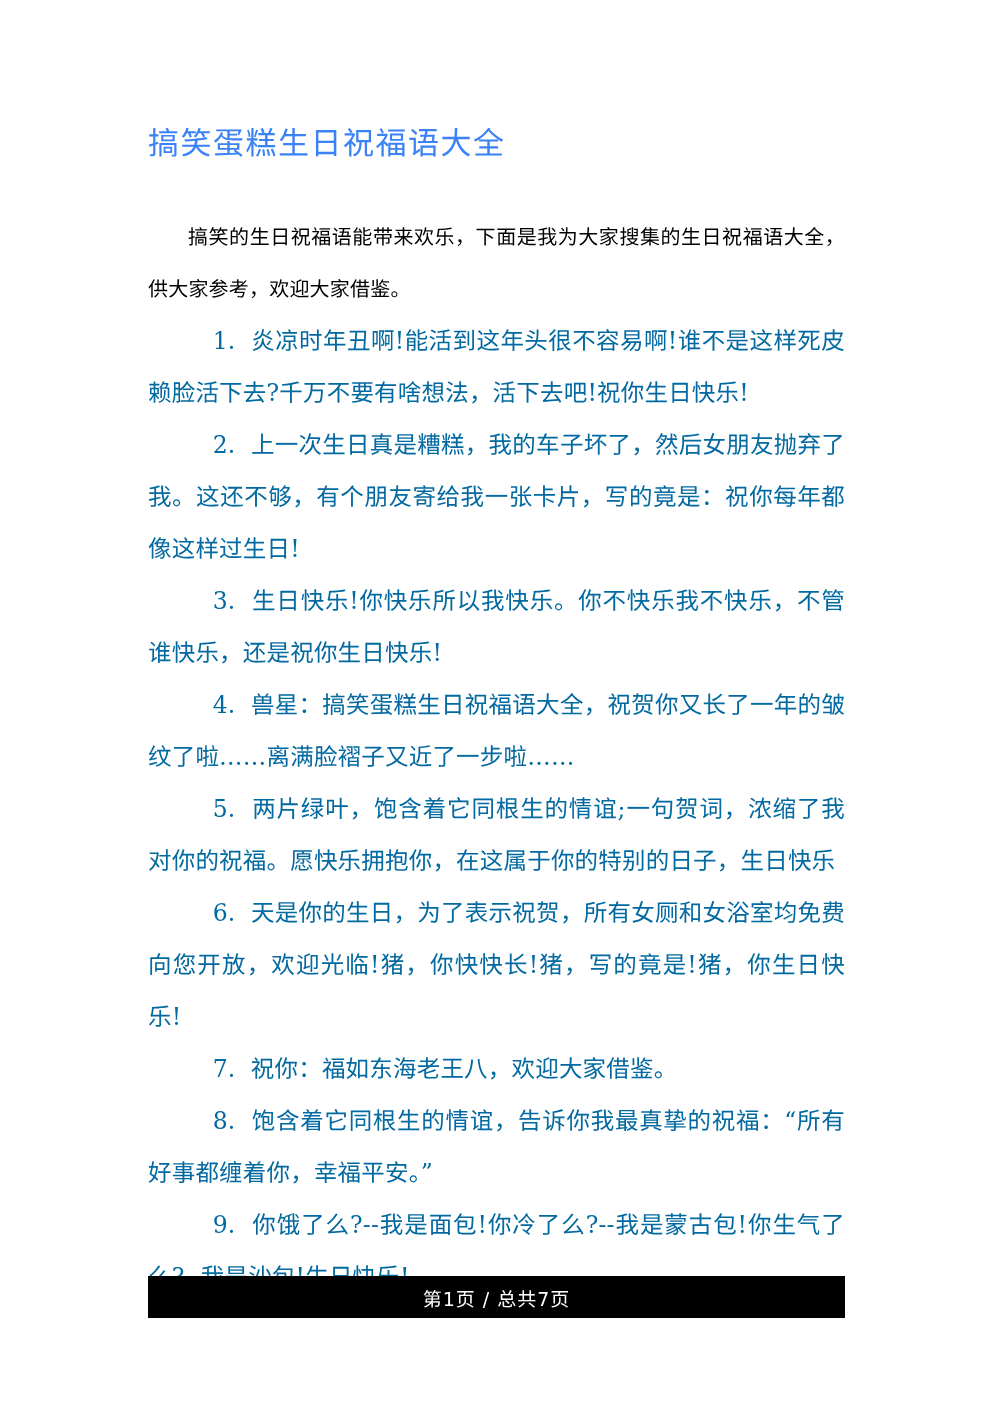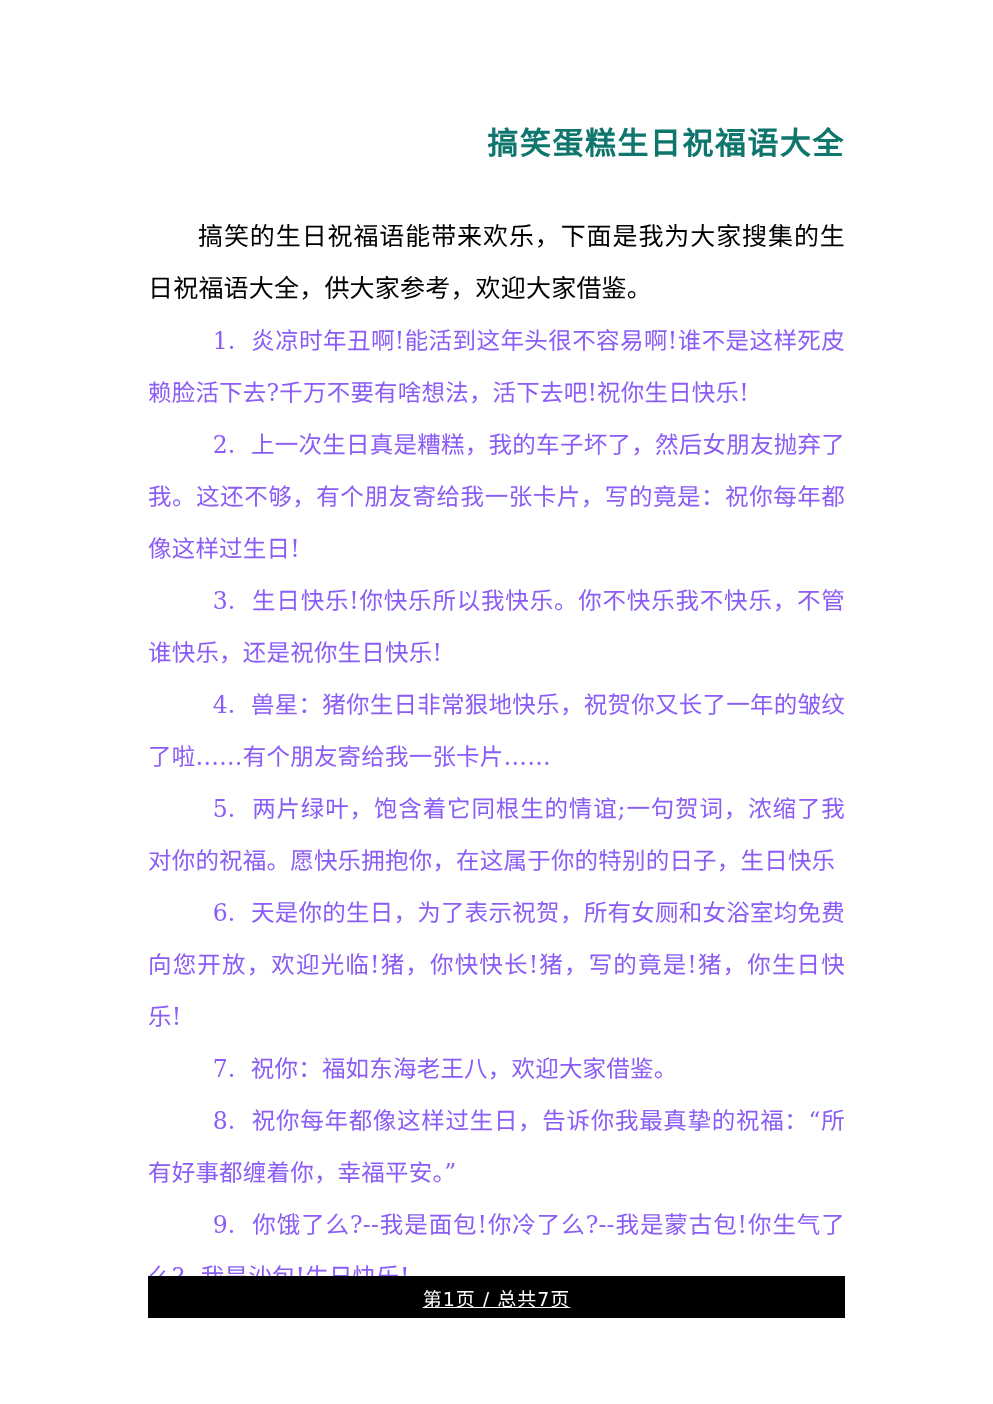--- a/index.html
+++ b/index.html
@@ -21,36 +21,36 @@
   }
   .doc-body {
     position: absolute;
     left: 148px;
     top: 0;
     width: 697px;
   }
   .doc-title {
     margin: 0;
     padding: 0;
-    text-align: right;
-    color: #0f766e;
+    text-align: left;
+    color: #3b82f6;
     font-family: "DejaVu Sans", "Liberation Sans", sans-serif;
-    font-weight: bold;
+    font-weight: normal;
     font-size: 31px;
     line-height: 1;
     letter-spacing: 1.5px;
     padding-top: 128px;
   }
   .intro-block {
     margin-top: 52px;
   }
   p.para {
     margin: 0;
     padding: 0;
-    font-size: 25px;
+    font-size: 20px;
     line-height: 52px;
     color: #000000;
     text-align: justify;
     text-justify: inter-ideograph;
     letter-spacing: 0.2px;
     font-family: "DejaVu Serif", "Liberation Serif", serif;
   }
   p.para.indent {
     text-indent: 2em;
   }
@@ -59,21 +59,21 @@
     padding: 0;
     list-style: none;
     counter-reset: wishitem;
   }
   ol.wish-list > li {
     counter-increment: wishitem;
     margin: 0;
     padding: 0;
     font-size: 23.5px;
     line-height: 52px;
-    color: #8b5cf6;
+    color: #0369a1;
     text-align: justify;
     text-justify: inter-ideograph;
     text-indent: 2.75em;
     letter-spacing: 0.2px;
   }
   ol.wish-list > li::before {
     content: counter(wishitem) ".\00a0\00a0";
     font-family: "DejaVu Serif", "Liberation Serif", serif;
   }
   .footer-bar {
@@ -87,45 +87,44 @@
     display: flex;
     align-items: center;
     justify-content: center;
   }
   .footer-text {
     font-family: "DejaVu Sans", "Liberation Sans", sans-serif;
     font-size: 19px;
     color: #ffffff;
     letter-spacing: 1px;
     white-space: pre;
-    text-decoration: underline;
   }
 </style>
 </head>
 <body>
 
 <div class="page">
 
   <div class="doc-body">
 
     <h1 class="doc-title">搞笑蛋糕生日祝福语大全</h1>
 
     <div class="intro-block">
       <p class="para indent">搞笑的生日祝福语能带来欢乐，下面是我为大家搜集的生日祝福语大全，供大家参考，欢迎大家借鉴。</p>
     </div>
 
     <ol class="wish-list">
       <li>炎凉时年丑啊!能活到这年头很不容易啊!谁不是这样死皮赖脸活下去?千万不要有啥想法，活下去吧!祝你生日快乐!</li>
       <li>上一次生日真是糟糕，我的车子坏了，然后女朋友抛弃了我。这还不够，有个朋友寄给我一张卡片，写的竟是：祝你每年都像这样过生日!</li>
       <li>生日快乐!你快乐所以我快乐。你不快乐我不快乐，不管谁快乐，还是祝你生日快乐!</li>
-      <li>兽星：猪你生日非常狠地快乐，祝贺你又长了一年的皱纹了啦……有个朋友寄给我一张卡片……</li>
+      <li>兽星：搞笑蛋糕生日祝福语大全，祝贺你又长了一年的皱纹了啦……离满脸褶子又近了一步啦……</li>
       <li>两片绿叶，饱含着它同根生的情谊;一句贺词，浓缩了我对你的祝福。愿快乐拥抱你，在这属于你的特别的日子，生日快乐</li>
       <li>天是你的生日，为了表示祝贺，所有女厕和女浴室均免费向您开放，欢迎光临!猪，你快快长!猪，写的竟是!猪，你生日快乐!</li>
       <li>祝你：福如东海老王八，欢迎大家借鉴。</li>
-      <li>祝你每年都像这样过生日，告诉你我最真挚的祝福：“所有好事都缠着你，幸福平安。”</li>
+      <li>饱含着它同根生的情谊，告诉你我最真挚的祝福：“所有好事都缠着你，幸福平安。”</li>
       <li>你饿了么?--我是面包!你冷了么?--我是蒙古包!你生气了么?--我是沙包!生日快乐!</li>
     </ol>
 
   </div>
 
   <div class="footer-bar">
     <span class="footer-text">第1页 / 总共7页</span>
   </div>
 
 </div>

